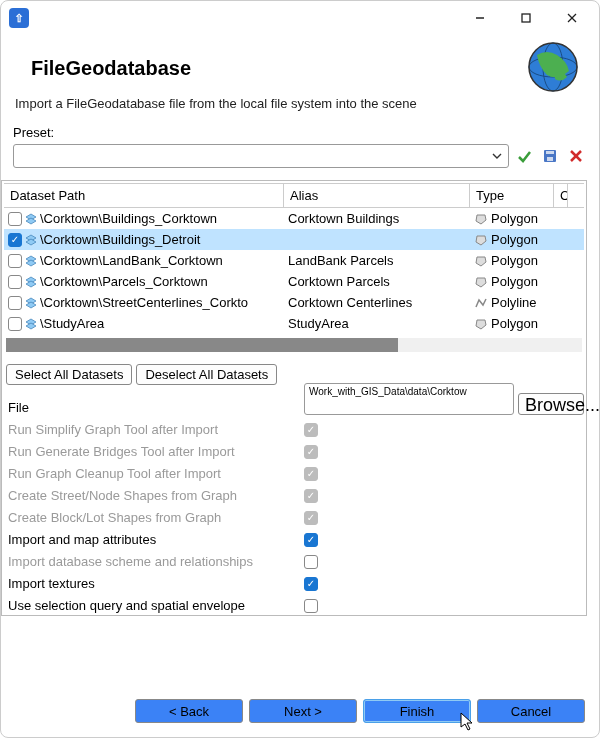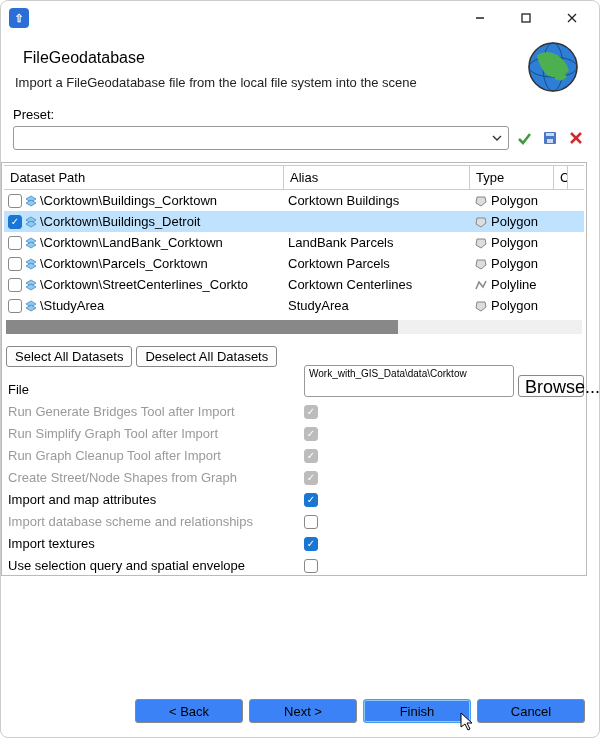--- a/index.html
+++ b/index.html
@@ -9,21 +9,21 @@
     
     .titlebar { height: 34px; display: flex; align-items: center; justify-content: space-between; padding: 0 4px 0 8px; }
     .titlebar .left { display: flex; align-items: center; gap: 6px; }
     .app-icon { width: 20px; height: 20px; background: #2b6fd6; border-radius: 4px; display:flex; align-items:center; justify-content:center; color:#fff; font-size:11px; font-weight:bold;}
     .winctrls { display: flex; }
     .winctrls .btn { width: 46px; height: 30px; display: flex; align-items: center; justify-content: center; font-size: 14px; }
 
     
     .header { padding: 6px 14px 6px 14px; display: flex; justify-content: space-between; align-items: flex-start; }
     .header .titles { }
-    .header h1 { margin: 8px; font-size: 16px; font-weight: normal; }
+    .header h1 { margin: 16px; font-size: 20px; font-weight: bold; }
     .header p { margin: 8px 0 0 0; font-size: 13px; color: #222; }
     .globe { width: 52px; height: 52px; margin-right: 6px; }
 
     
     .preset-row { padding: 8px 12px 6px 12px; font-size: 13px; }
     .preset-controls { display: flex; align-items: center; gap: 4px; margin-top: 4px; }
     .preset-select { flex: 1; height: 24px; border: 1px solid #999; border-radius: 3px; background: #fff; display:flex; align-items:center; justify-content:flex-end; padding-right:6px; }
     .iconbtn { width: 22px; height: 22px; display:flex; align-items:center; justify-content:center; cursor:pointer; }
 
     
@@ -309,39 +309,45 @@
     </div>
 
     <div class="opts">
       <div class="opt-row">
         <div class="opt-label">File</div>
         <div class="file-val">Work_with_GIS_Data\data\Corktow</div>
         <button class="browse-btn">Browse...</button>
       </div>
       <div id="optrows">
           <div class="opt-row">
+            <div class="opt-label disabled">Run Simplify Graph Tool after Import</div>
+            <div class="opt-ctrl">
+              <span class="chk disabled"></span>
+            </div>
+          </div>
+          <div class="opt-row">
             <div class="opt-label disabled">Run Generate Bridges Tool after Import</div>
             <div class="opt-ctrl">
               <span class="chk disabled"></span>
             </div>
           </div>
           <div class="opt-row">
-            <div class="opt-label disabled">Run Simplify Graph Tool after Import</div>
-            <div class="opt-ctrl">
-              <span class="chk disabled"></span>
-            </div>
-          </div>
-          <div class="opt-row">
             <div class="opt-label disabled">Run Graph Cleanup Tool after Import</div>
             <div class="opt-ctrl">
               <span class="chk disabled"></span>
             </div>
           </div>
           <div class="opt-row">
             <div class="opt-label disabled">Create Street/Node Shapes from Graph</div>
+            <div class="opt-ctrl">
+              <span class="chk disabled"></span>
+            </div>
+          </div>
+          <div class="opt-row">
+            <div class="opt-label disabled">Create Block/Lot Shapes from Graph</div>
             <div class="opt-ctrl">
               <span class="chk disabled"></span>
             </div>
           </div>
           <div class="opt-row">
             <div class="opt-label">Import and map attributes</div>
             <div class="opt-ctrl">
               <span class="chk checked"></span>
             </div>
           </div>

